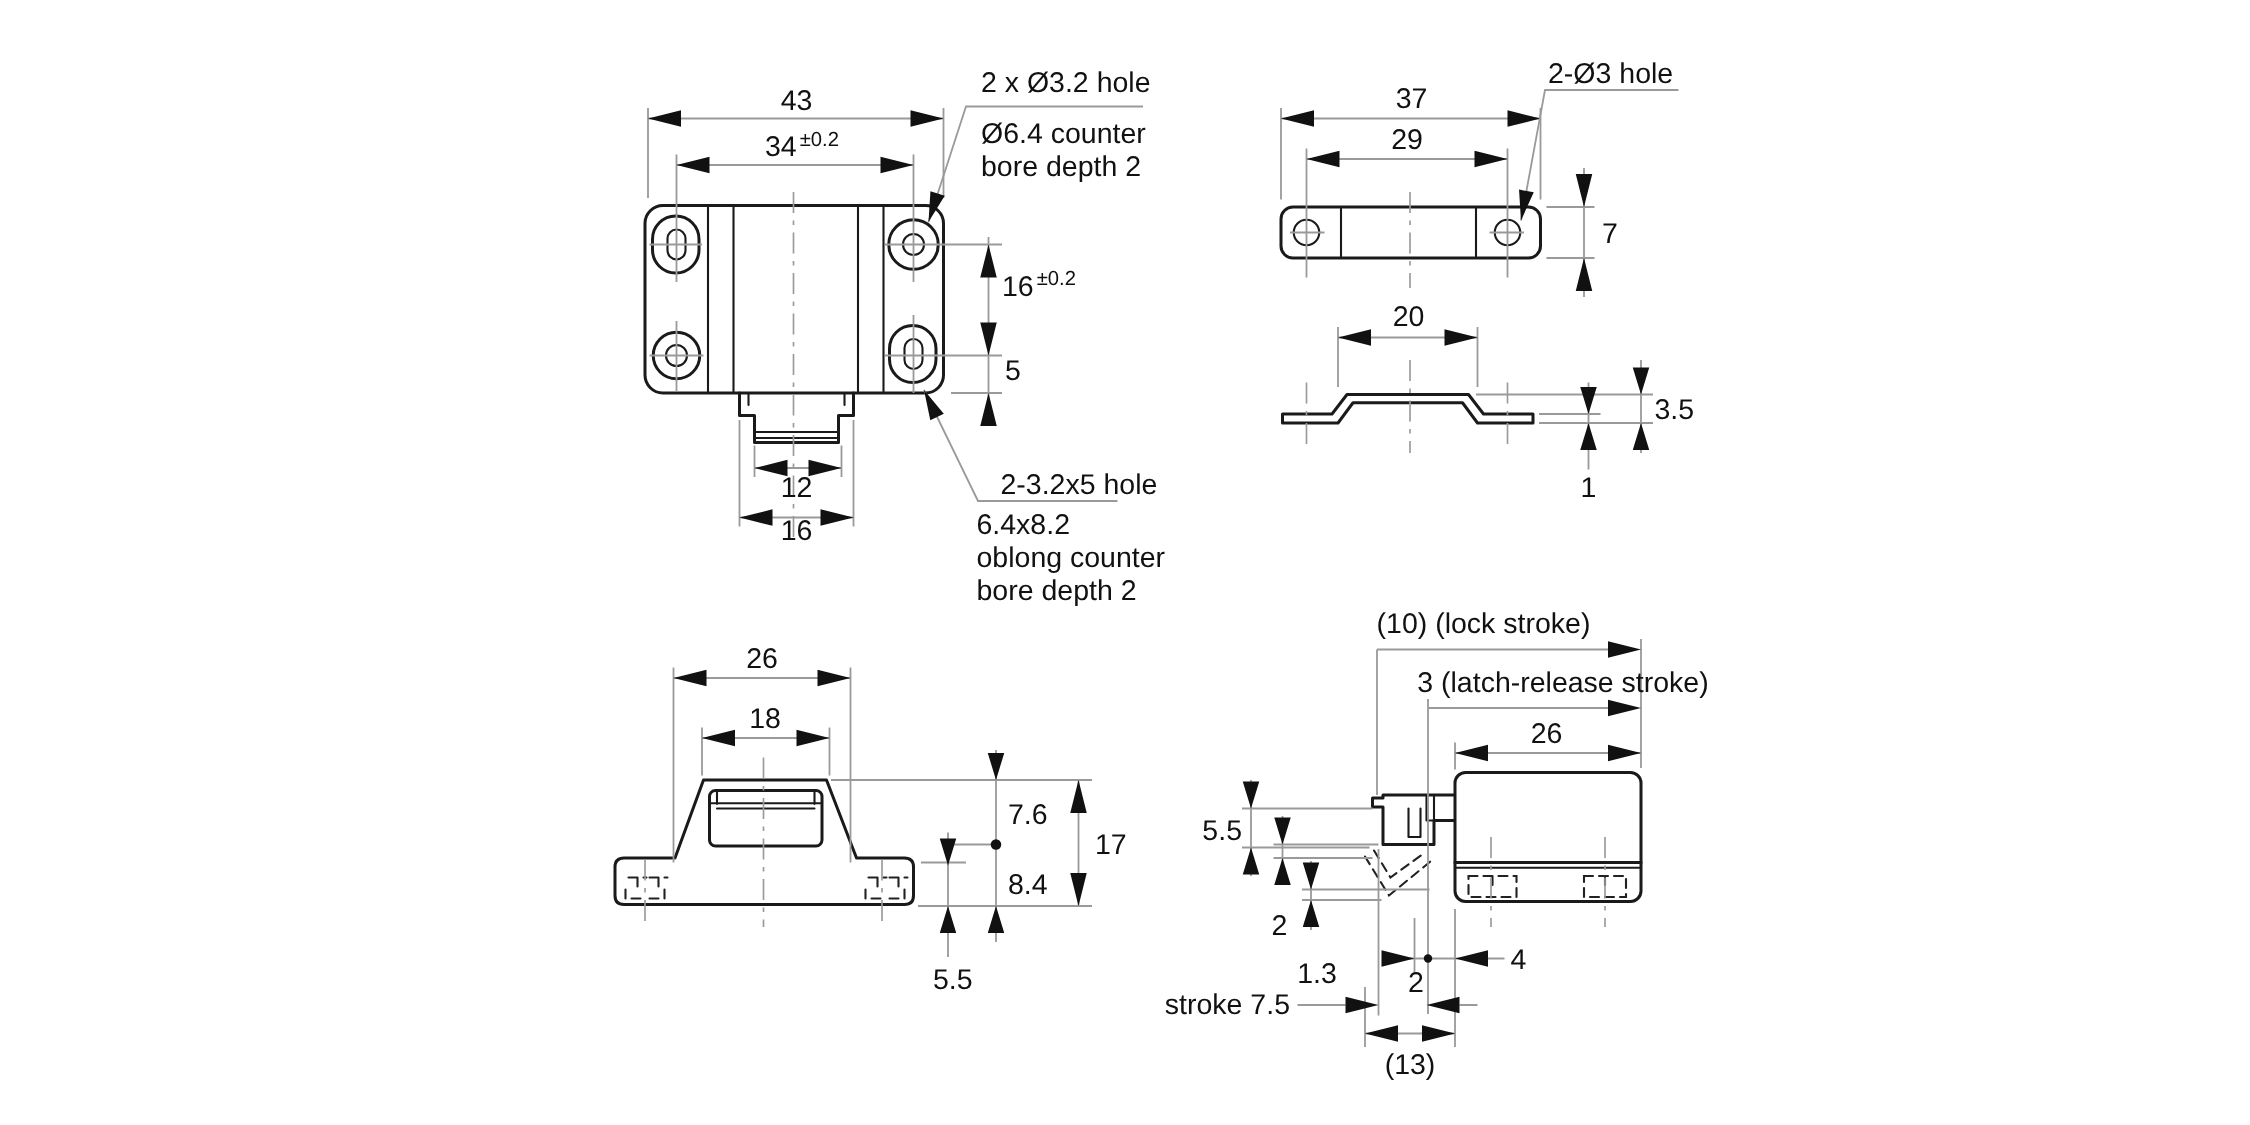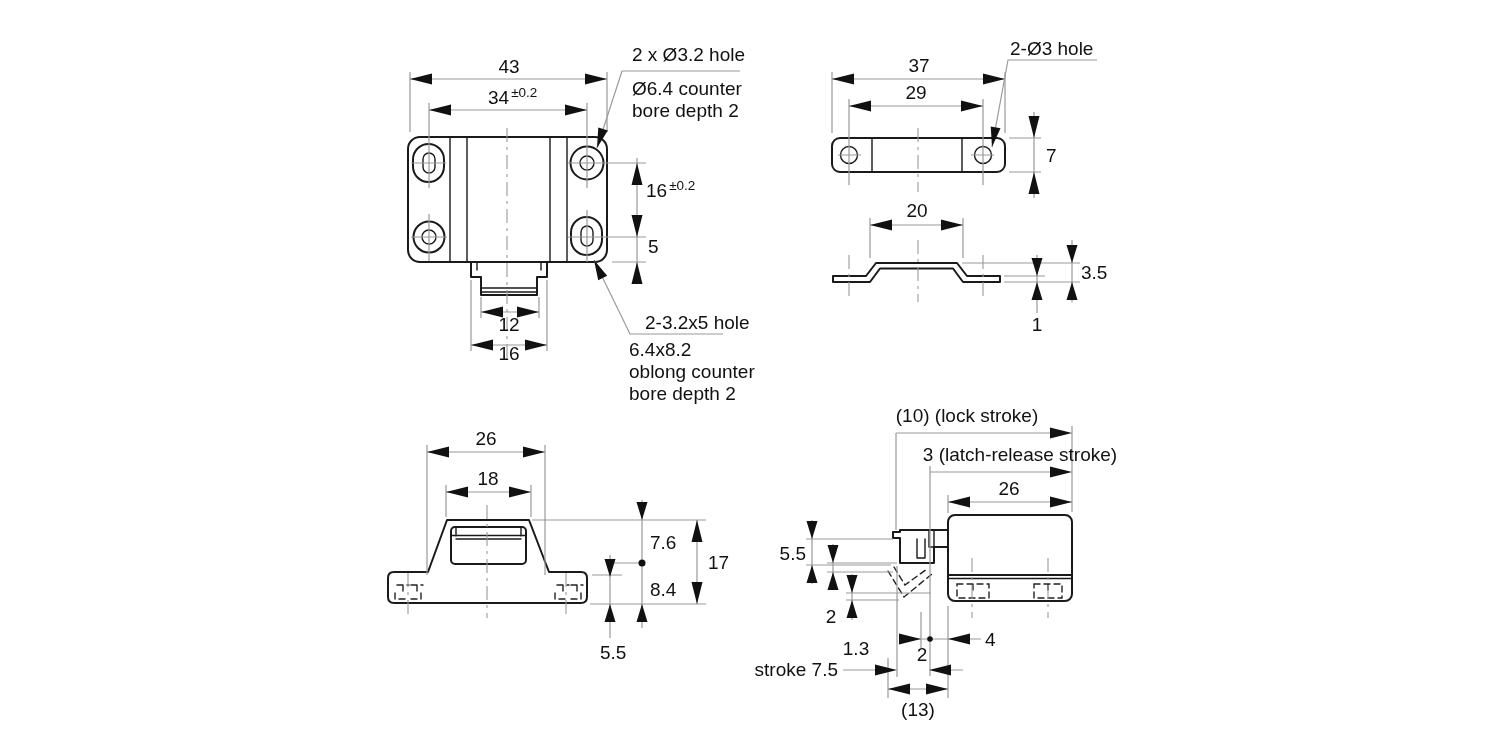--- a/index.html
+++ b/index.html
@@ -1,16 +1,16 @@
 <!DOCTYPE html>
 <html><head>
 <meta charset="utf-8">
 <style>
   html,body{margin:0;padding:0;background:#fff;}
-  .canvas{width:1372px;height:750px;background:#ffffff;position:relative;font-family:"Liberation Sans",sans-serif;}
+  .canvas{width:1372px;height:750px;background:#ffffff;position:relative;font-family:"Liberation Sans",sans-serif;margin-left:22px;}
   svg{display:block;}
   svg text{font-family:"Liberation Sans",sans-serif;font-size:19px;fill:#111;}
   .sup{font-size:13.5px;}
   .o{fill:none;stroke:#1a1a1a;stroke-width:2;stroke-linejoin:round;stroke-linecap:round;}
   .o1{fill:none;stroke:#1a1a1a;stroke-width:1.4;stroke-linejoin:round;stroke-linecap:round;}
   .d{fill:none;stroke:#9a9a9a;stroke-width:1.2;}
   .cl{fill:none;stroke:#9a9a9a;stroke-width:1.1;stroke-dasharray:14 5 3 5;}
   .hd{fill:none;stroke:#222;stroke-width:1.4;stroke-dasharray:6 4;stroke-linecap:round;}
   .ar{fill:#111;stroke:none;}
   .dot{fill:#111;stroke:none;}

